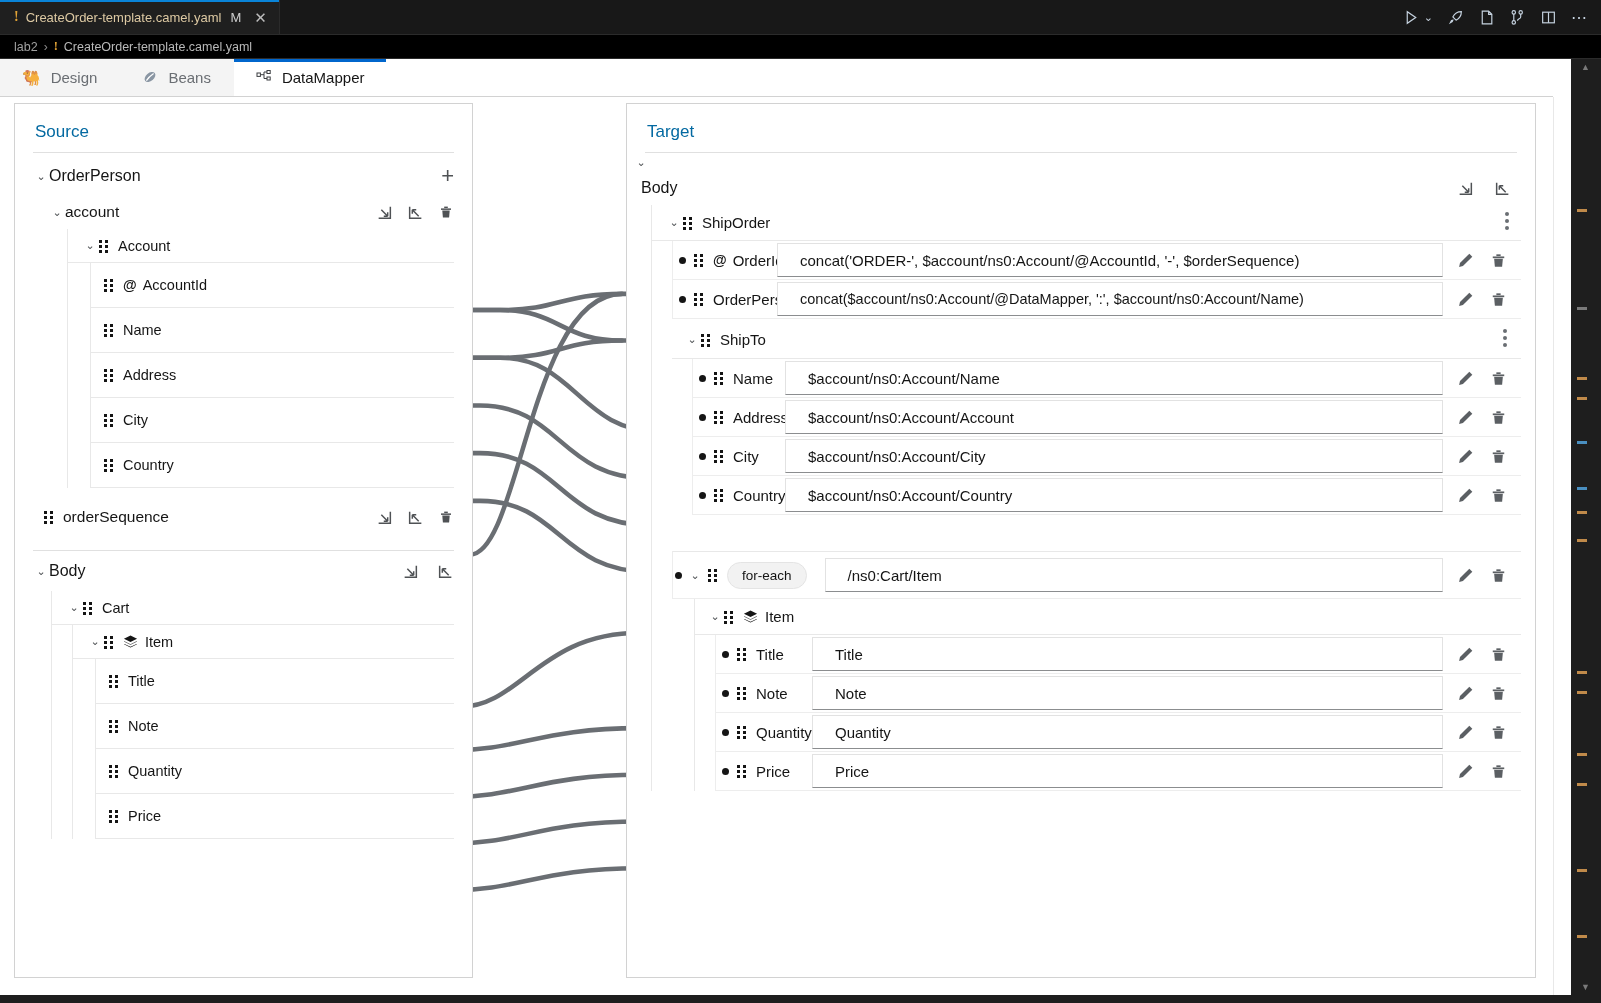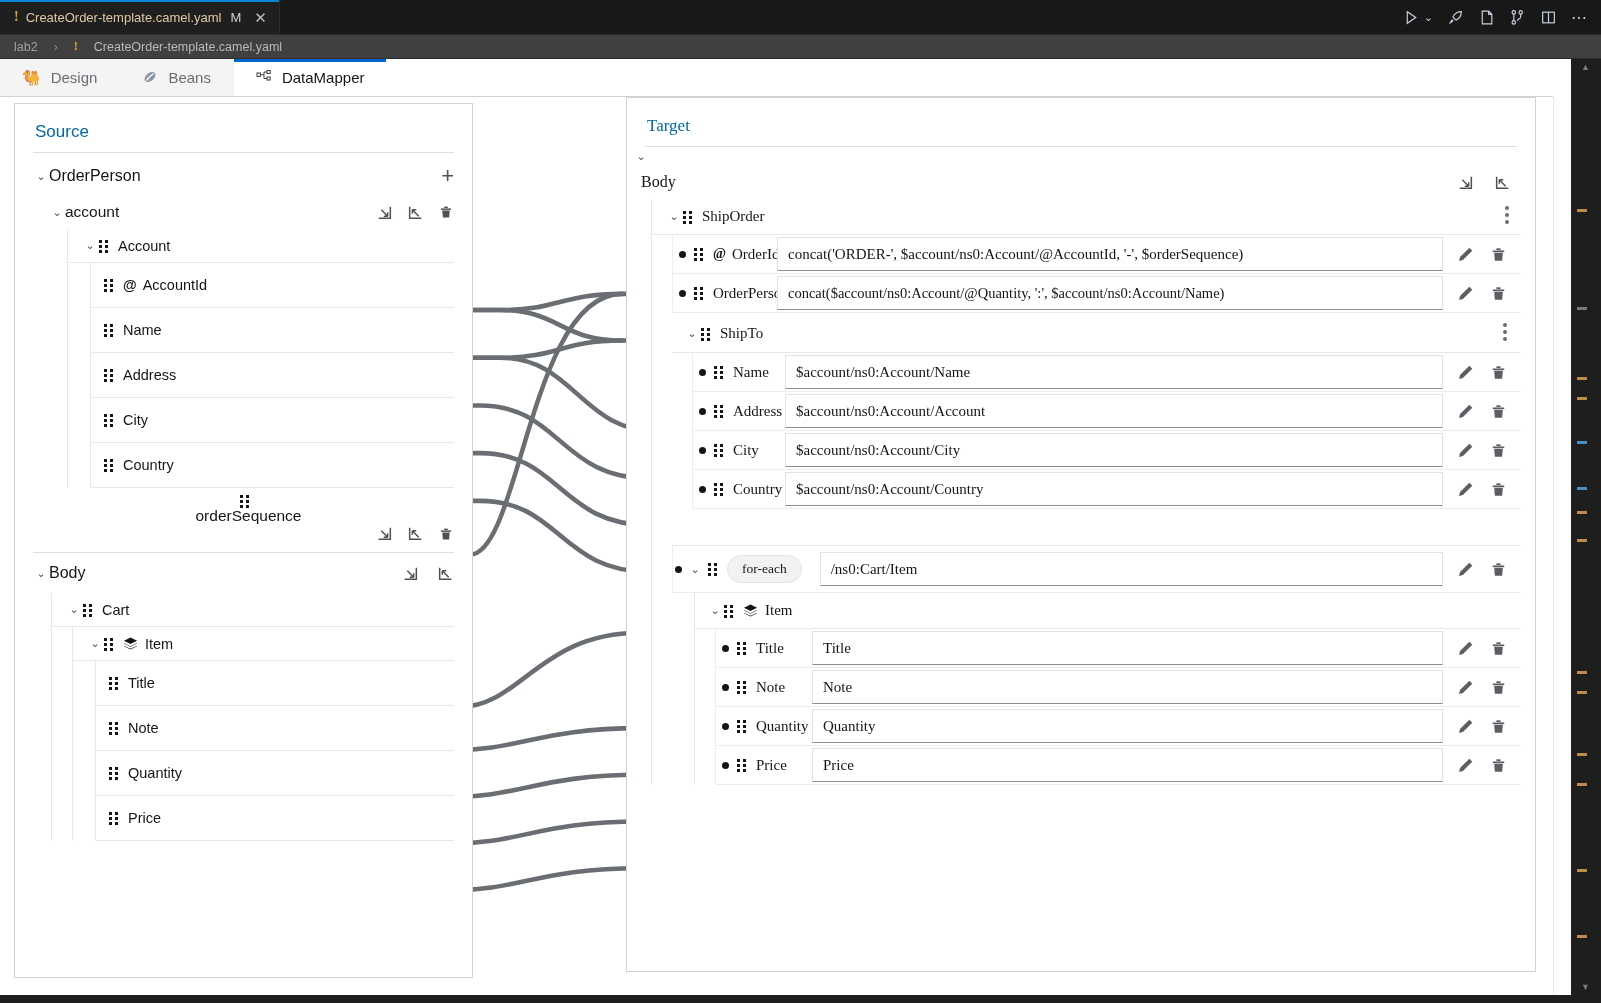--- a/index.html
+++ b/index.html
@@ -32,22 +32,22 @@
   .tab .close { color:#bdbdbd; font-size:15px; margin-left:6px; line-height:1;}
   .tabbar-rest { flex:1; background:#181818; }
 
   .titlebar-actions {
     position:absolute; right:8px; top:0; height:35px;
     display:flex; align-items:center; gap:14px; padding-right:6px;
   }
   .titlebar-actions .ticon { color:#c6d3e0; display:flex; align-items:center; }
 
   .breadcrumbs {
-    height:24px; background:#404040; display:flex; align-items:center;
-    padding:0 0 0 14px; gap:16px; font-size:12.5px; color:#a0a0a0;
+    height:24px; background:#000000; display:flex; align-items:center;
+    padding:0 0 0 14px; gap:6px; font-size:12.5px; color:#a0a0a0;
     border-bottom:1px solid #2b2b2b;
   }
   .breadcrumbs .sep { color:#8a8a8a; font-size:12px; }
   .breadcrumbs .warn { color:#e2a336; font-weight:bold; font-family:"Liberation Serif", serif;}
   .breadcrumbs .bc-file { color:#b9b9b9; }
 
   
   .editor-surface {
     position:absolute; left:0; top:59px; right:0; bottom:8px;
     background:#ffffff; border-left:0;
@@ -71,21 +71,21 @@
 
   
   .mapper {
     position:absolute; left:0; top:38px; right:48px; bottom:0;
     background:#ffffff; overflow:hidden;
   }
   .panel {
     position:absolute; background:#fff; border:1px solid #d2d2d2;
   }
   .panel-src { left:14px; top:6px; width:459px; height:875px; }
-  .panel-tgt { left:626px; top:0; width:910px; height:875px;font-family:Liberation Serif, serif; }
+  .panel-tgt { left:626px; top:6px; width:910px; height:875px; }
 
   .panel-title {
     font-size:17px; color:#0369a1; padding:18px 20px 10px 20px;
   }
   .hr { height:1px; background:#e0e0e0; margin:0 18px; }
 
   
   .row { display:flex; align-items:center; min-height:30px; position:relative; }
   .caret {
     width:16px; flex:0 0 16px; color:#4f5255; font-size:11px;
@@ -118,21 +118,21 @@
 
   
   .tfield {
     display:flex; align-items:center; border:1px solid #ededed; border-right:0;
     margin-top:-1px; background:#fff; min-height:40px;
   }
   .tfield-name { display:flex; align-items:center; padding:0 10px 0 6px; min-width:0;}
   .dotl { width:7px; height:7px; border-radius:50%; background:#151515; margin-right:7px; flex:0 0 7px;}
   .expr {
     flex:1; border:1px solid #e2e2e2; border-bottom:1px solid #8b8d8f; background:#fff;
-    height:34px; display:flex; align-items:center; padding:0 10px;
+    height:34px; display:flex; align-items:center; padding:0 22px;
     font-size:14.5px; color:#151515; white-space:nowrap; overflow:hidden; margin:0 0;
   }
   .expr.big { font-size:15px; }
   .tacts { display:flex; align-items:center; gap:16px; padding:0 14px 0 14px; }
 
   .foreach-pill {
     background:#f2f2f2; border:1px solid #e4e4e4; border-radius:16px;
     padding:5px 14px; font-size:13.5px; color:#151515; margin-right:8px;
   }
 
@@ -381,21 +381,21 @@
                     <i></i>
                     <i></i>
                     <i></i>
                     <i></i>
                   </span>
                 <span class="lbl">Country</span>
               </div>
             </div>
           </div>
 
-          <div class="row" style="min-height:46px;padding-left:10px;margin-top:6px;flex-direction:column;">
+          <div class="row" style="min-height:46px;padding-left:10px;margin-top:6px;">
             <span class="grip">
                 <i></i>
                 <i></i>
                 <i></i>
                 <i></i>
                 <i></i>
                 <i></i>
               </span>
             <span class="lbl lbl-lg" style="font-size:15.5px;">orderSequence</span>
             <span class="acts">
@@ -616,21 +616,21 @@
                   <span class="grip">
                       <i></i>
                       <i></i>
                       <i></i>
                       <i></i>
                       <i></i>
                       <i></i>
                     </span>
                   <span class="lbl lbl-sm">OrderPerson</span>
                 </span>
-                <span class="expr">concat($account/ns0:Account/@Quantity, ':', $account/ns0:Account/Name)</span>
+                <span class="expr">concat($account/ns0:Account/@DataMapper, ':', $account/ns0:Account/Name)</span>
                 <span class="tacts">
                   <span class="icon-btn">
                     <svg width="17" height="17" viewBox="0 0 16 16" fill="#5b5f63">
                         <path d="M11.6 1.6 L14.4 4.4 L5.6 13.2 L2 14 L2.8 10.4 Z"></path>
                       </svg>
                   </span>
                   <span class="icon-btn">
                     <svg width="17" height="17" viewBox="0 0 16 16" fill="#5b5f63">
                         <rect x="2.6" y="4.2" width="10.8" height="1.6"></rect>
                         <rect x="6" y="2.2" width="4" height="1.6"></rect>

